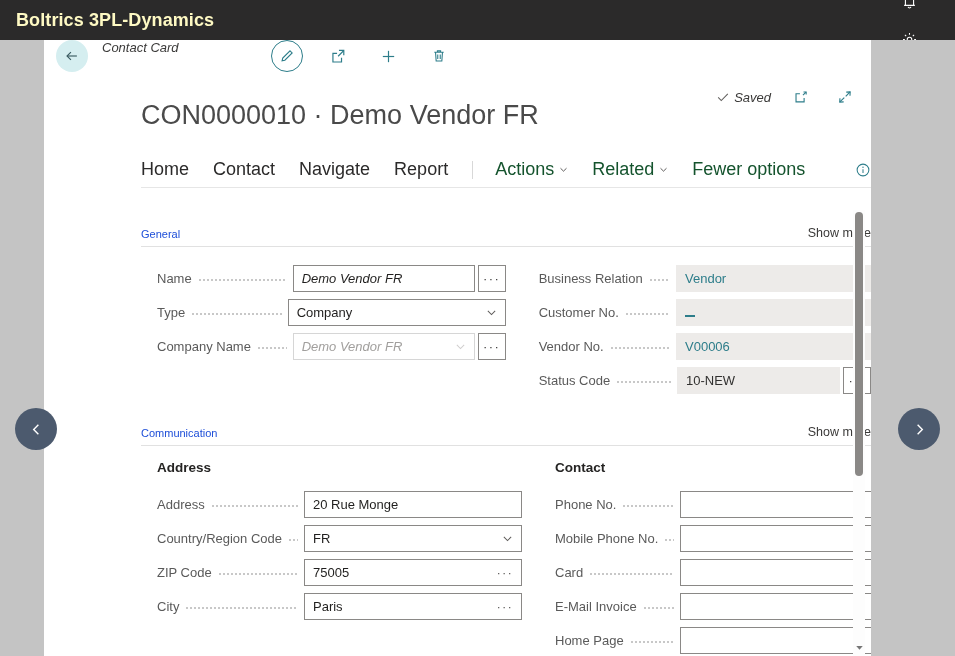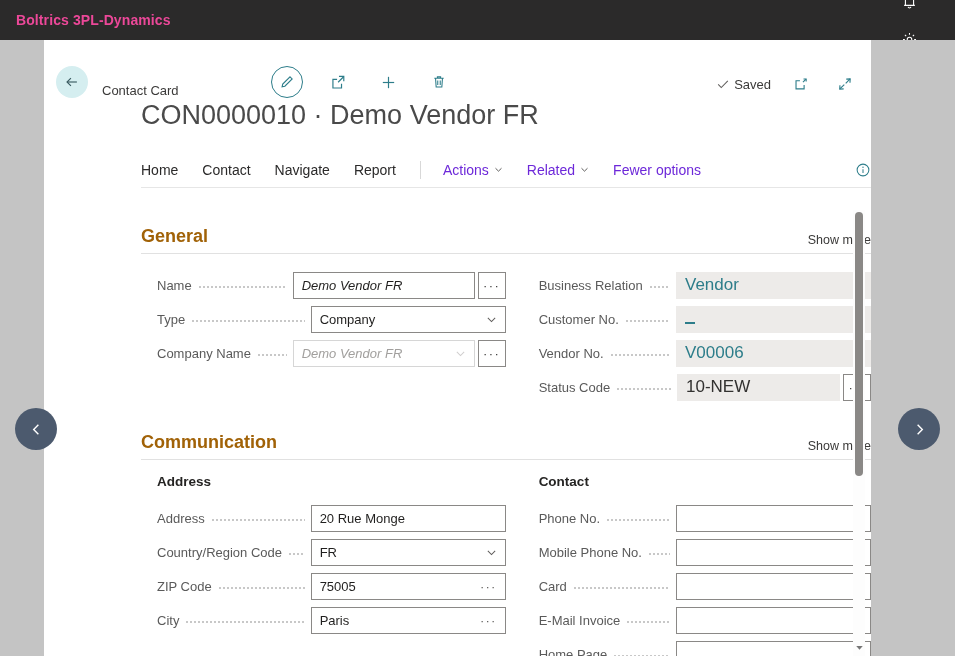--- a/index.html
+++ b/index.html
@@ -14,22 +14,22 @@
   body { position: relative; }
 
   
   .appbar {
     position: absolute; top: 0; left: 0;
     width: 955px; height: 40px;
     background: #2b2a2a;
     display: flex; align-items: center;
   }
   .app-title {
-    color: #ec4899;
-    font-size: 14px;
+    color: #fef9c3;
+    font-size: 18px;
     font-weight: 600;
     margin-left: 16px;
     letter-spacing: .1px;
     white-space: nowrap;
   }
   .appbar-right {
     margin-left: auto;
     display: flex; align-items: center;
     gap: 4px;
     padding-right: 28px;
@@ -79,22 +79,23 @@
     top: 0; left: 44px;
     width: 827px; height: 616px;
     background: #ffffff;
     overflow: hidden;
   }
 
   
   .cmdbar {
     position: relative;
     height: 58px;
-    display: flex; align-items: flex-end;
+    display: flex; align-items: flex-start;
     padding: 0 8px 0 6px;
+    font-style: italic;
   }
   .back-btn {
     width: 32px; height: 32px;
     border-radius: 50%;
     background: #d5eef0;
     display: flex; align-items: center; justify-content: center;
     cursor: pointer;
     margin-left: 6px;
     flex: 0 0 auto;
   }
@@ -118,20 +119,21 @@
   .cmd-icon.circled {
     border: 1.4px solid #2d7d8a;
     border-radius: 50%;
     width: 32px; height: 32px;
   }
   .cmd-right {
     margin-left: auto;
     display: flex; align-items: center;
     gap: 16px;
     padding-right: 4px;
+    margin-top: 43px;
   }
   .saved {
     display: flex; align-items: center;
     gap: 4px;
     font-size: 13px;
     color: #3b3a39;
     white-space: nowrap;
   }
   .saved svg { color: #605e5c; }
 
@@ -149,29 +151,29 @@
   
   .ribbon {
     display: flex; align-items: center;
     height: 36px;
     margin: 20px 0 0 97px;
     width: 730px;
     border-bottom: 1px solid #e6e6e6;
     position: relative;
   }
   .ribbon-item {
-    font-size: 14px;
+    font-size: 18px;
     color: #2b2a2a;
     margin-right: 24px;
     cursor: pointer;
     display: flex; align-items: center;
     gap: 5px;
     white-space: nowrap;
   }
-  .ribbon-item.muted { color: #6d28d9; }
+  .ribbon-item.muted { color: #14532d; }
   .ribbon-sep {
     width: 1px; height: 18px;
     background: #d8d8d8;
     margin: 0 22px 0 0;
   }
   .ribbon-info {
     margin-left: auto;
     color: #2d7d8a;
     display: flex; align-items: center;
     cursor: pointer;
@@ -192,23 +194,23 @@
 
   
   .section-head {
     display: flex; align-items: flex-end;
     margin: 0 0 0 97px;
     width: 730px;
     border-bottom: 1px solid #e1e1e1;
     padding-bottom: 6px;
   }
   .section-title {
-    font-size: 18px;
-    font-weight: 700;
-    color: #a16207;
+    font-size: 11px;
+    font-weight: 400;
+    color: #1d4ed8;
   }
   .show-more {
     margin-left: auto;
     font-size: 12.5px;
     color: #3b3a39;
     cursor: pointer;
   }
 
   .cols {
     display: flex;
@@ -258,21 +260,21 @@
     background: #ffffff;
     font-size: 13px;
     color: #201f1e;
     padding: 0 8px;
     display: flex; align-items: center;
     position: relative;
     white-space: nowrap;
     overflow: hidden;
     cursor: text;
   }
-  .inp.w195 { width: 195px; }
+  .inp.w195 { width: 218px; }
   .inp.w163 { width: 182px; font-style: italic; }
   .inp.disabled {
     border-color: #d6d6d6;
     color: #a19f9d;
     background: #ffffff;
     cursor: default;
   }
   .inp .dd {
     margin-left: auto;
     color: #605e5c;
@@ -300,21 +302,21 @@
     letter-spacing: 1.4px;
     cursor: pointer;
     flex: 0 0 auto;
   }
 
   .ro {
     height: 27px;
     width: 195px;
     background: #edebe9;
     border: 1px solid transparent;
-    font-size: 17px;
+    font-size: 13px;
     color: #2d7d8a;
     padding: 8px 8px;
     display: flex; align-items: center;
     white-space: nowrap;
     overflow: hidden;
     cursor: pointer;
   }
   .ro.w163 { width: 163px; }
   .ro.plain { color: #323130; cursor: default; text-align: right; }
   .ro .dash {

